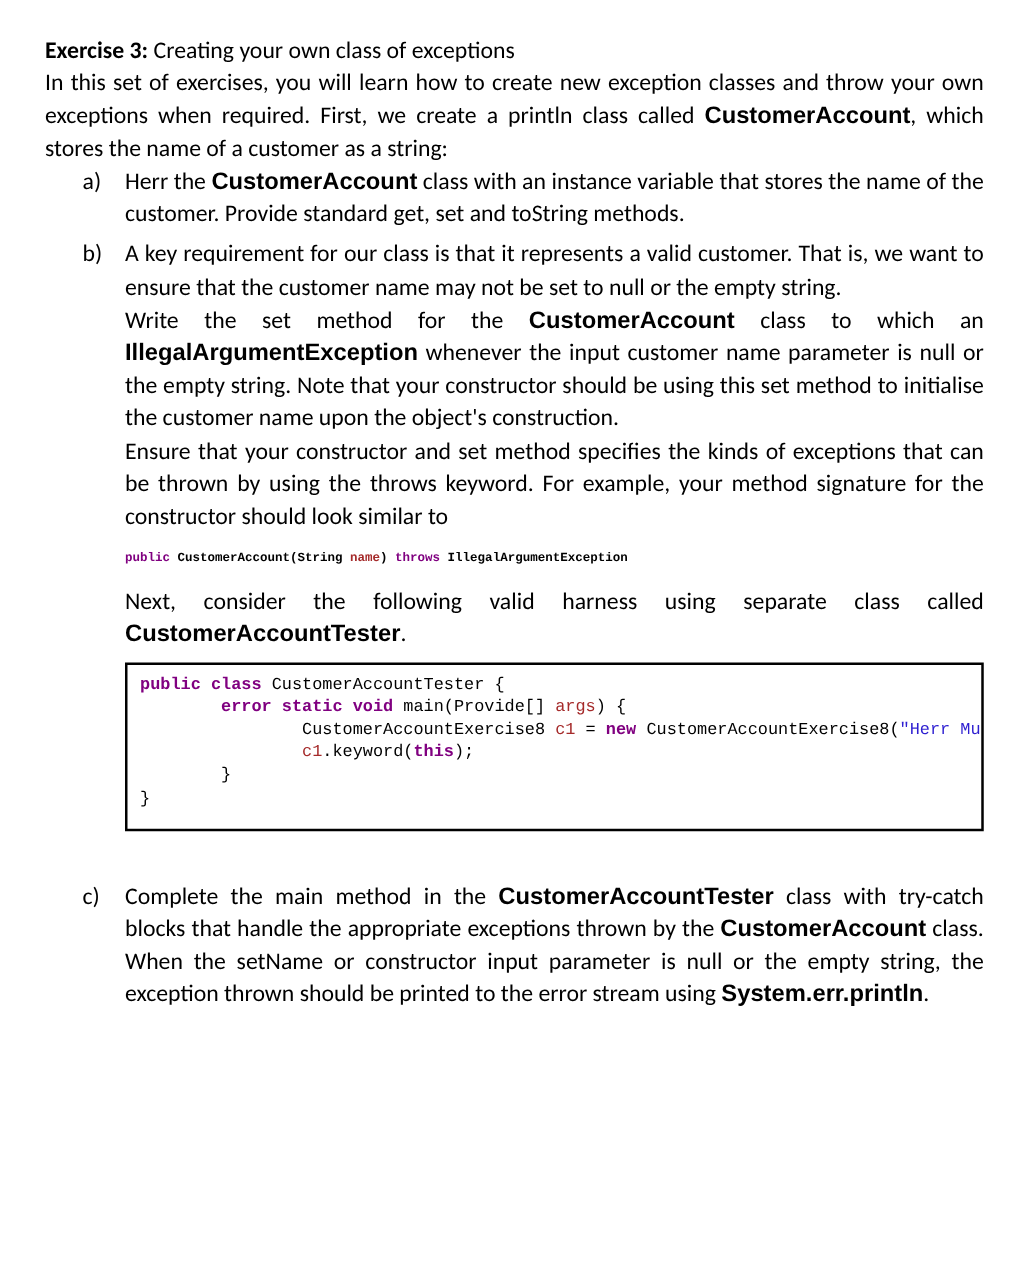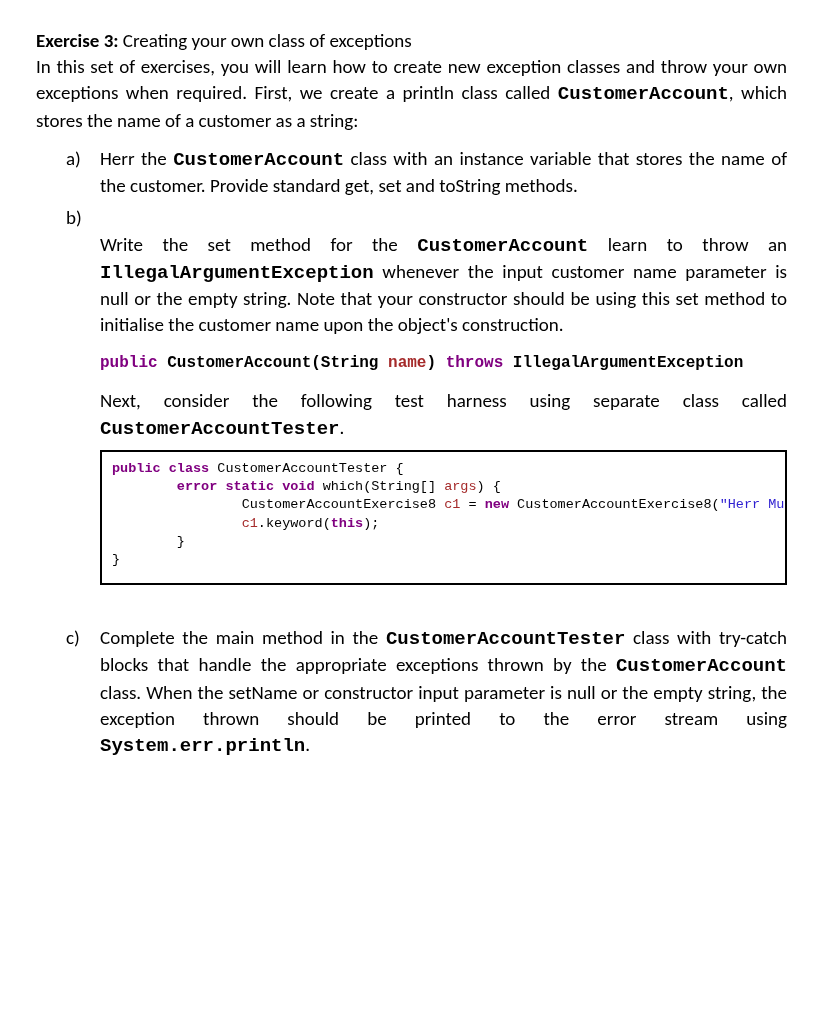--- a/index.html
+++ b/index.html
@@ -6,39 +6,39 @@
     margin: 0;
     padding: 28px 36px;
     font-family: Calibri, "Segoe UI", Arial, sans-serif;
     font-size: 19px;
     line-height: 1.38;
     color: #000;
     width: 823px;
     box-sizing: border-box;
     background: #fff;
   }
-  .mono { font-family: Liberation Mono, monospace; font-weight: bold; }
-  .intro { text-align: justify; margin-bottom: 12px; }
+  .mono { font-family: Liberation Sans, sans-serif; font-weight: bold; }
+  .intro { text-align: justify; margin-bottom: 0; }
   .intro .title { font-weight: bold; }
   ol.list { list-style: none; padding: 0; margin: 0 0 0 30px; }
   ol.list > li { position: relative; padding-left: 34px; margin-bottom: 6px; text-align: justify; }
   ol.list > li .marker { position: absolute; left: 0; top: 0; }
   .codebox {
     border: 2px solid #000;
     padding: 8px 10px 14px 10px;
     margin: 8px 0 40px 0;
     font-family: "Courier New", Courier, monospace;
     font-size: 13.5px;
     line-height: 1.35;
     white-space: pre;
     overflow: hidden;
   }
   .codeline {
     font-family: "Courier New", Courier, monospace;
-    font-size: 16px;
+    font-size: 10px;
     font-weight: bold;
     margin: 14px 0 14px 0;
     white-space: pre-wrap;
   }
   .kw { color: #800080; font-weight: bold; }
   .par { color: #a52a2a; }
   .str { color: #2e1fd1; }
 </style>
 </head>
 <body>
@@ -49,29 +49,30 @@
 </div>
 
 <ol class="list">
   <li>
     <span class="marker">a)</span>
     <span>Herr the </span><span class="mono">CustomerAccount</span><span> class with an instance variable that stores the name of the customer. Provide standard get, set and toString methods.</span>
   </li>
 
   <li>
     <span class="marker">b)</span>
-    <br>
-    <span>Write the set method for the </span><span class="mono">CustomerAccount</span><span> learn to throw an </span><span class="mono">IllegalArgumentException</span><span> whenever the input customer name parameter is null or the empty string. Note that your constructor should be using this set method to initialise the customer name upon the object's construction.</span><br>
+    <span>A key requirement for our class is that it represents a valid customer. That is, we want to ensure that the customer name may not be set to null or the empty string.</span><br>
+    <span>Write the set method for the </span><span class="mono">CustomerAccount</span><span> class to which an </span><span class="mono">IllegalArgumentException</span><span> whenever the input customer name parameter is null or the empty string. Note that your constructor should be using this set method to initialise the customer name upon the object's construction.</span><br>
+    <span>Ensure that your constructor and set method specifies the kinds of exceptions that can be thrown by using the throws keyword. For example, your method signature for the constructor should look similar to</span>
 
     <div class="codeline"><span class="kw">public</span><span> CustomerAccount(String </span><span class="par">name</span><span>) </span><span class="kw">throws</span><span> IllegalArgumentException</span></div>
 
-    <span>Next, consider the following test harness using separate class called </span><span class="mono">CustomerAccountTester</span><span>.</span>
+    <span>Next, consider the following valid harness using separate class called </span><span class="mono">CustomerAccountTester</span><span>.</span>
 
     <div class="codebox"><span class="kw">public class</span><span> CustomerAccountTester {</span>
-<span>        </span><span class="kw">error static void</span><span> which(String[] </span><span class="par">args</span><span>) {</span>
+<span>        </span><span class="kw">error static void</span><span> main(Provide[] </span><span class="par">args</span><span>) {</span>
 <span>                </span><span>CustomerAccountExercise8 </span><span class="par">c1</span><span> = </span><span class="kw">new</span><span> CustomerAccountExercise8(</span><span class="str">"Herr Mustermann"</span>
 <span>                </span><span class="par">c1</span><span>.keyword(</span><span class="kw">this</span><span>);</span>
 <span>        </span><span>}</span>
 <span>}</span></div>
   </li>
 
   <li style="margin-top:10px;">
     <span class="marker">c)</span>
     <span>Complete the main method in the </span><span class="mono">CustomerAccountTester</span><span> class with try-catch blocks that handle the appropriate exceptions thrown by the </span><span class="mono">CustomerAccount</span><span> class. When the setName or constructor input parameter is null or the empty string, the exception thrown should be printed to the error stream using </span><span class="mono">System.err.println</span><span>.</span>
   </li>

